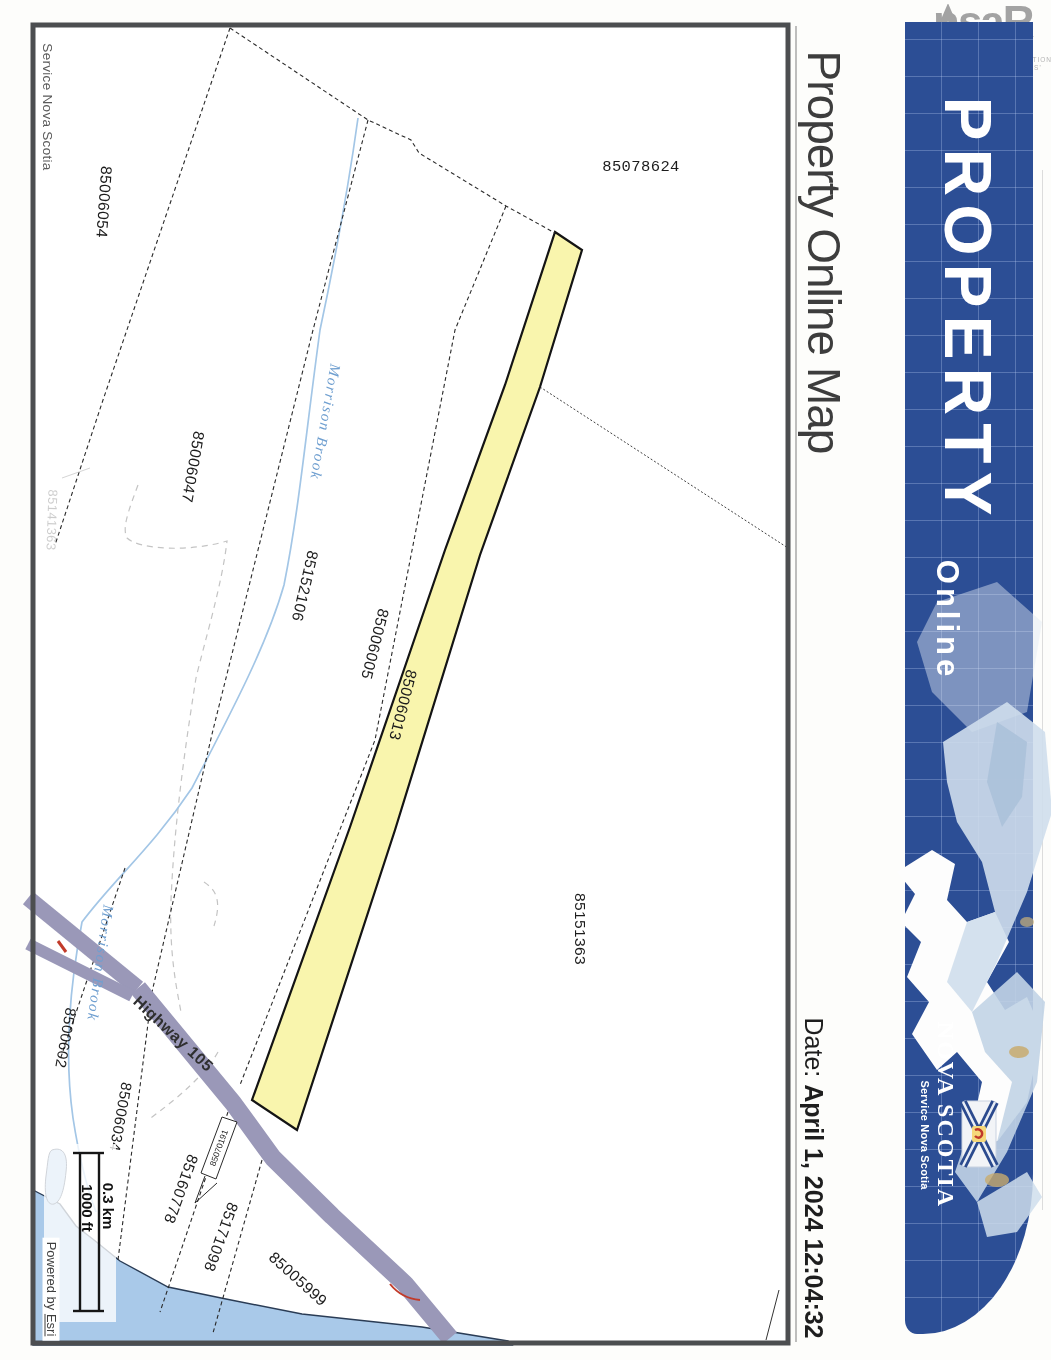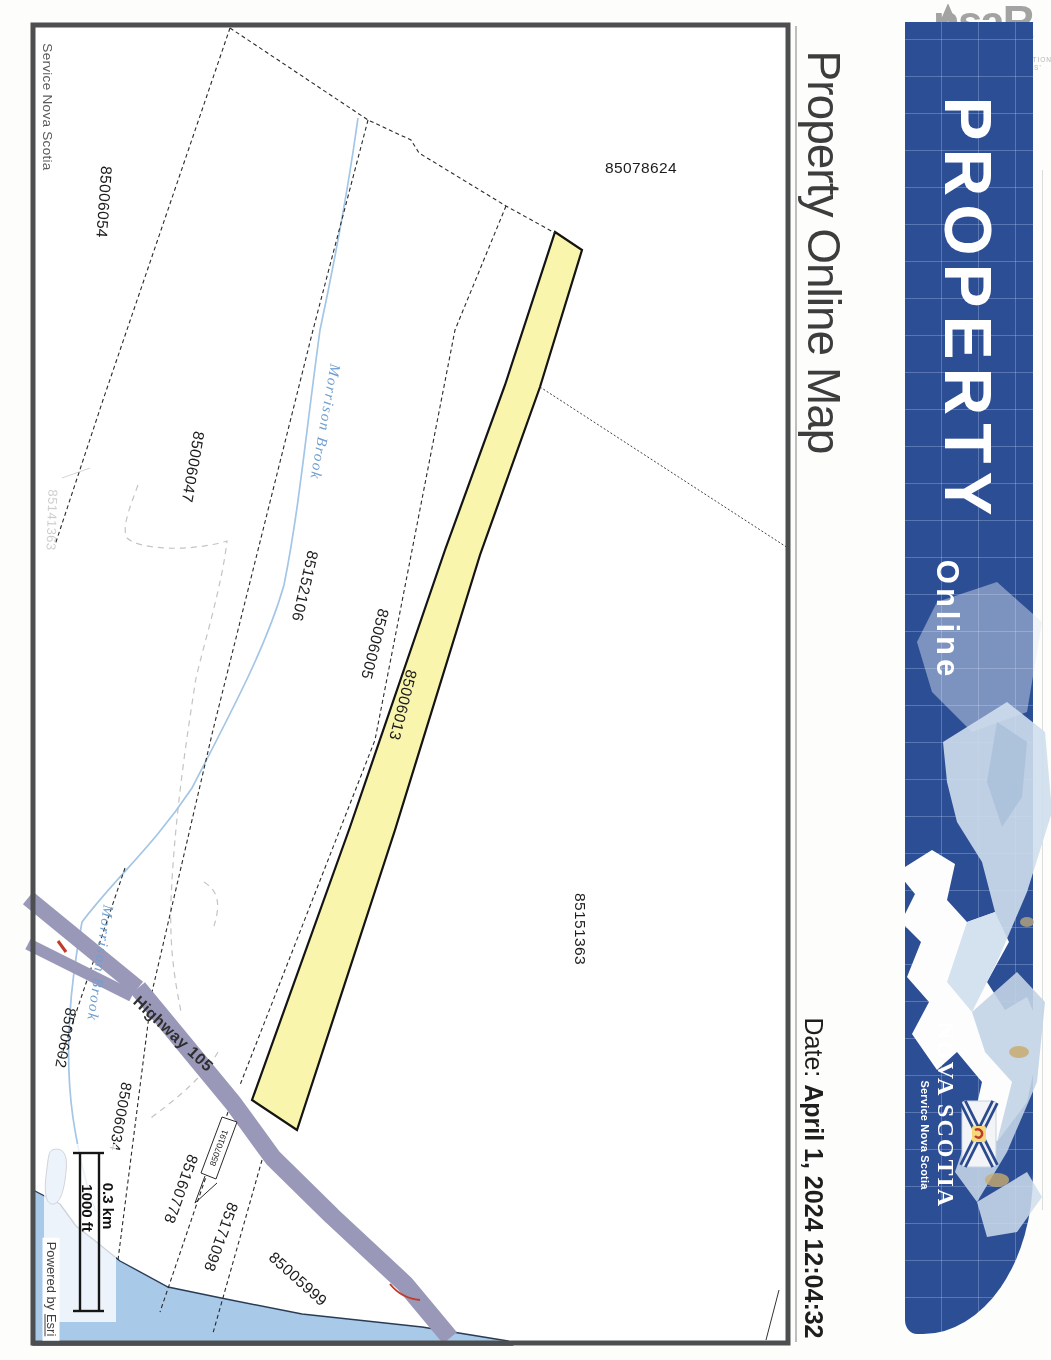--- a/index.html
+++ b/index.html
@@ -100,21 +100,21 @@
     <rect x="33" y="25" width="755" height="1318" fill="none" stroke="#4c4e50" stroke-width="5"></rect>
   </svg>
 
   <div class="lbl watermark" style="left:47px;top:107px;transform:translate(-50%,-50%) rotate(90deg);">Service Nova Scotia</div>
 
   <div class="lbl" style="left:104px;top:202px;transform:translate(-50%,-50%) rotate(94deg);">85006054</div>
   <div class="lbl" style="left:193px;top:467px;transform:translate(-50%,-50%) rotate(100deg);">85006047</div>
   <div class="lbl" style="left:305px;top:586px;transform:translate(-50%,-50%) rotate(103deg);">85152106</div>
   <div class="lbl" style="left:375px;top:644px;transform:translate(-50%,-50%) rotate(104deg);">85006005</div>
   <div class="lbl" style="left:403px;top:705px;transform:translate(-50%,-50%) rotate(104deg);">85006013</div>
-  <div class="lbl" style="left:641px;top:168px;transform:translate(-50%,-50%);">85078624</div>
+  <div class="lbl" style="left:641px;top:168px;transform:translate(-50%,-50%);font-family:Liberation Mono, monospace;">85078624</div>
   <div class="lbl" style="left:580px;top:929px;transform:translate(-50%,-50%) rotate(90deg);">85151363</div>
   <div class="lbl" style="left:66px;top:1038px;font-size:15px;transform:translate(-50%,-50%) rotate(100deg);">8500602</div>
   <div class="lbl" style="left:121px;top:1117px;font-size:15px;transform:translate(-50%,-50%) rotate(100deg);">85006034</div>
   <div class="lbl" style="left:181px;top:1189px;transform:translate(-50%,-50%) rotate(110deg);">85160778</div>
   <div class="lbl" style="left:221px;top:1237px;transform:translate(-50%,-50%) rotate(110deg);">85171098</div>
   <div class="lbl" style="left:298px;top:1279px;transform:translate(-50%,-50%) rotate(42deg);">85005999</div>
   <div class="lbl tiny" style="left:219px;top:1148px;transform:translate(-50%,-50%) rotate(-70deg);">85070191</div>
   <div class="lbl faint" style="left:52px;top:520px;transform:translate(-50%,-50%) rotate(92deg);">85141363</div>
 
   <div class="lbl stream" style="left:325px;top:422px;transform:translate(-50%,-50%) rotate(100deg);">Morrison Brook</div>

